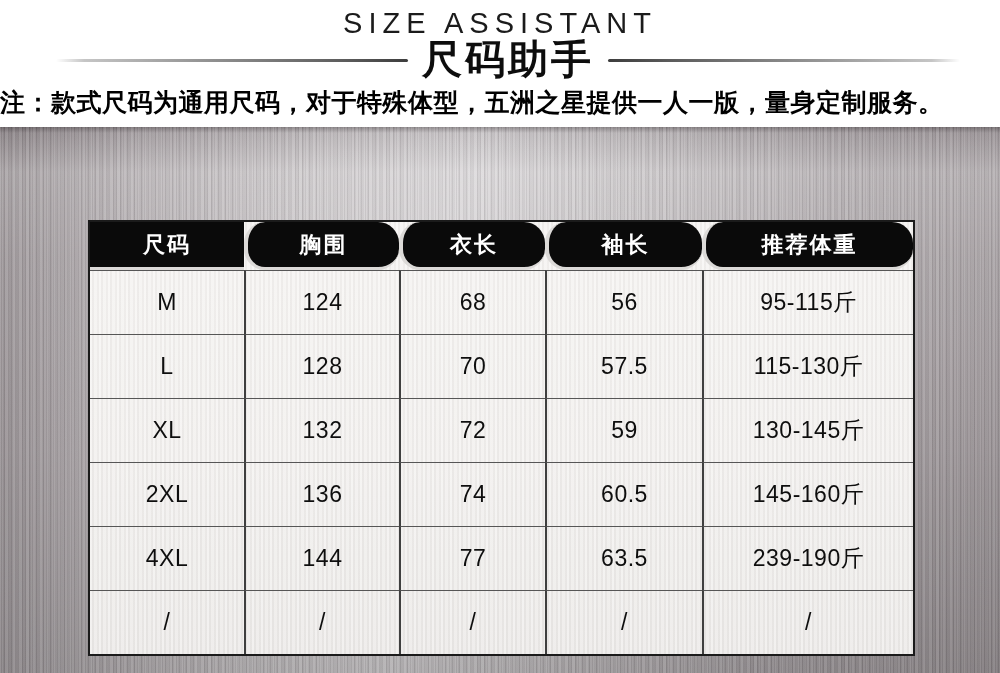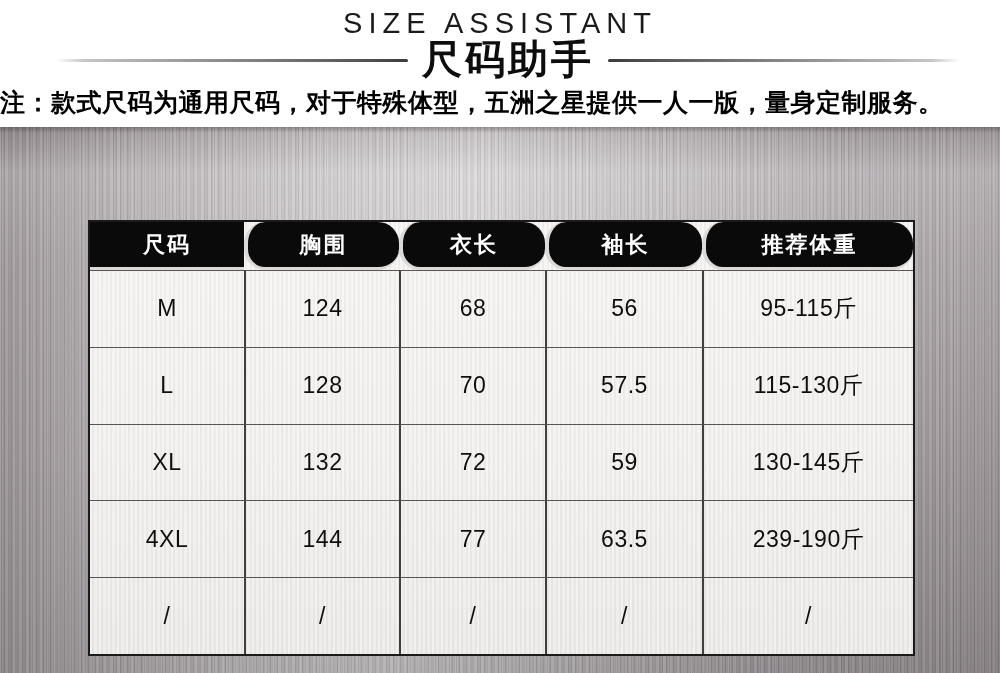--- a/index.html
+++ b/index.html
@@ -154,20 +154,27 @@
             <td>115-130斤</td>
           </tr>
           <tr>
             <td>XL</td>
             <td>132</td>
             <td>72</td>
             <td>59</td>
             <td>130-145斤</td>
           </tr>
           <tr>
+            <td>2XL</td>
+            <td>136</td>
+            <td>74</td>
+            <td>60.5</td>
+            <td>145-160斤</td>
+          </tr>
+          <tr>
             <td>4XL</td>
             <td>144</td>
             <td>77</td>
             <td>63.5</td>
             <td>239-190斤</td>
           </tr>
           <tr>
             <td>/</td>
             <td>/</td>
             <td>/</td>

